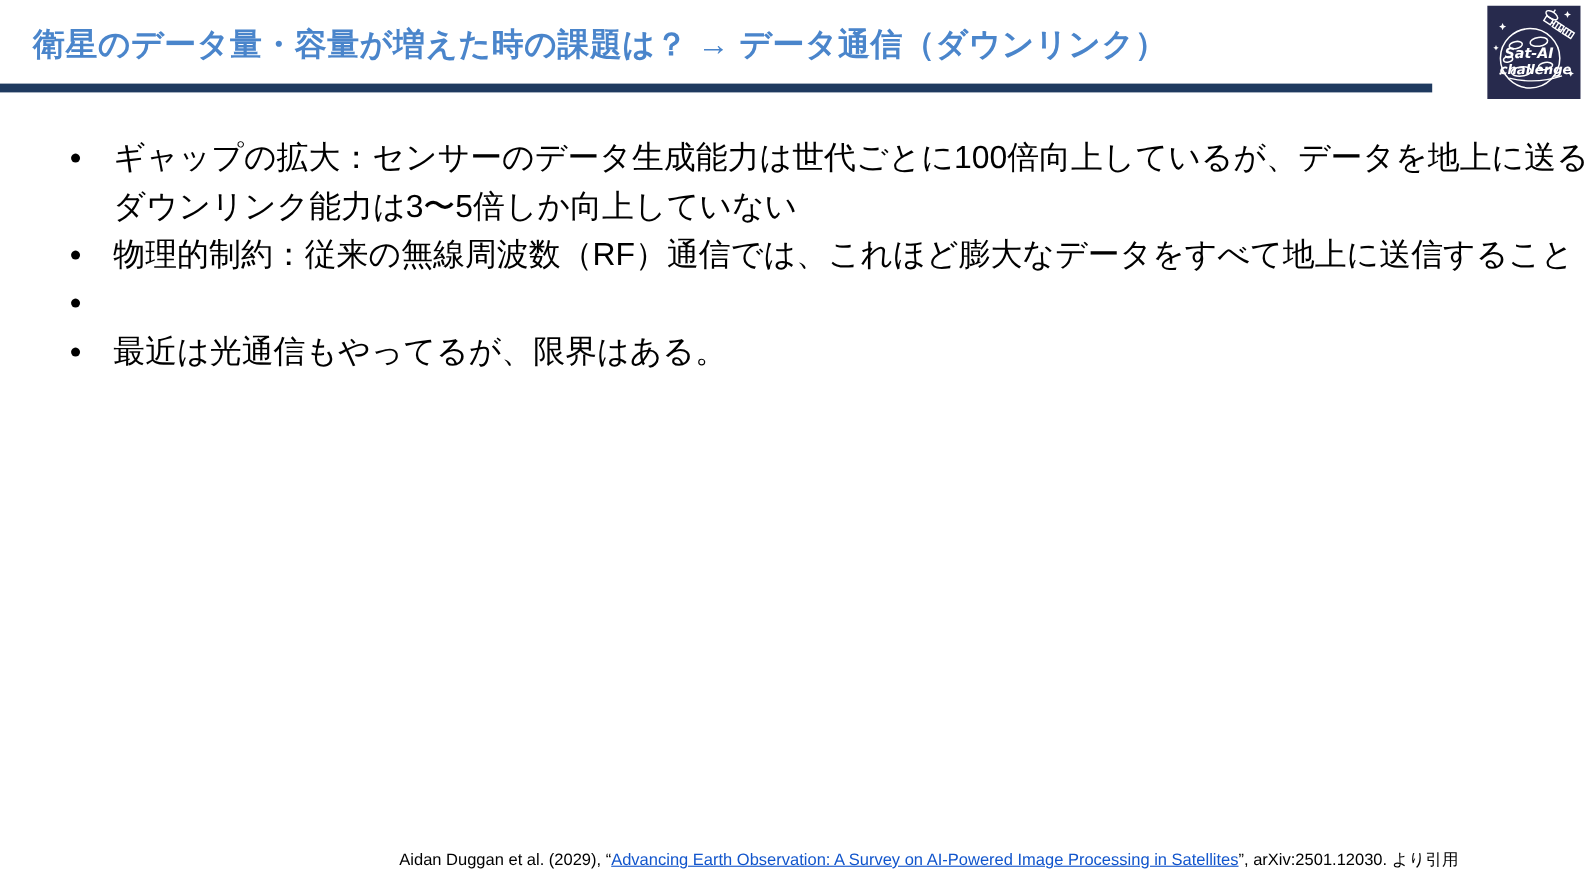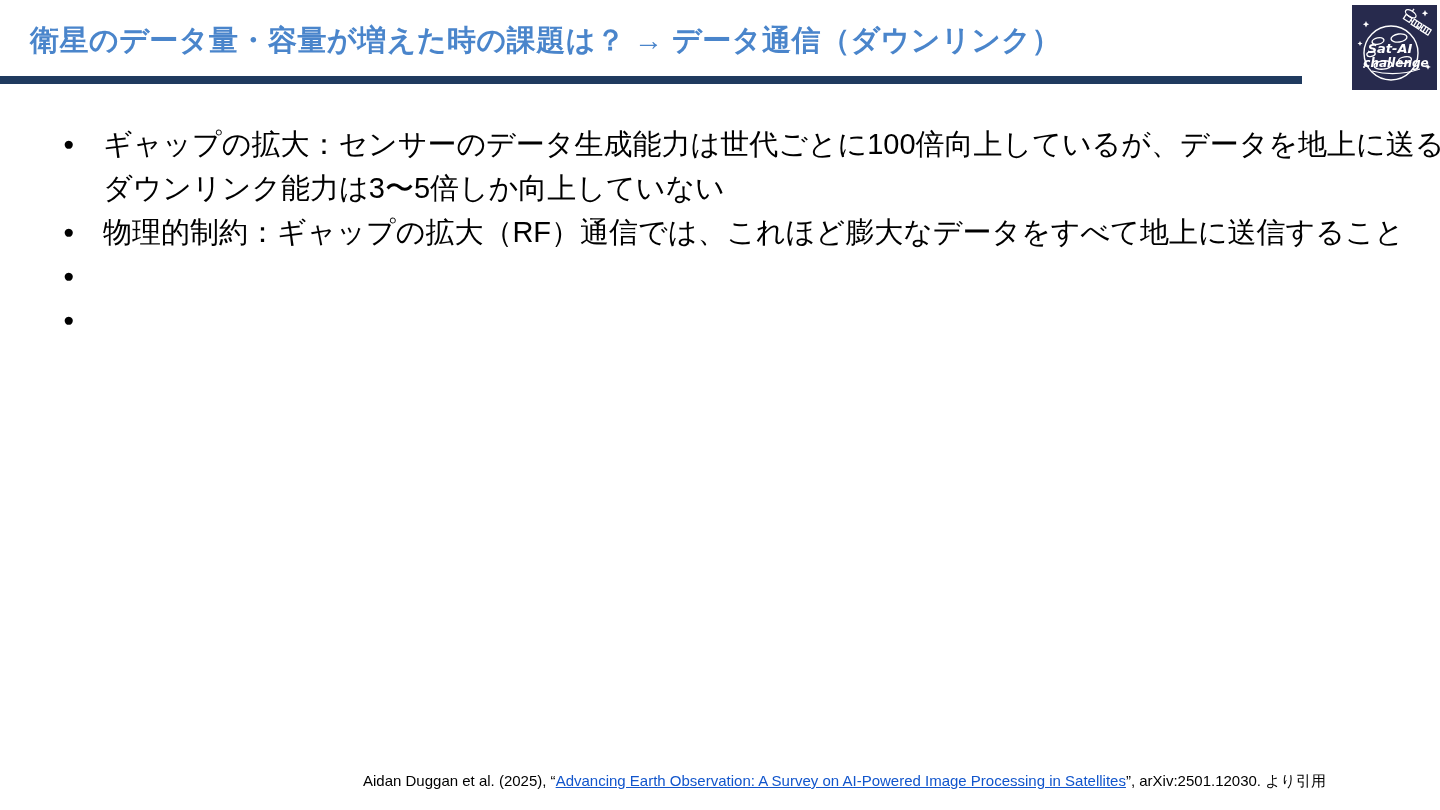--- a/index.html
+++ b/index.html
@@ -126,31 +126,34 @@
       <span class="marker">●</span>
       <div class="bullet-text">
         <div class="line">ギャップの拡大：センサーのデータ生成能力は世代ごとに100倍向上しているが、データを地上に送る</div>
         <div class="line">ダウンリンク能力は3〜5倍しか向上していない</div>
       </div>
     </div>
 
     <div class="bullet-row">
       <span class="marker">●</span>
       <div class="bullet-text">
-        <div class="line">物理的制約：ギャップの拡大（RF）通信では、これほど膨大なデータをすべて地上に送信すること</div>
+        <div class="line">物理的制約：従来の無線周波数（RF）通信では、これほど膨大なデータをすべて地上に送信すること</div>
       </div>
     </div>
 
     <div class="bullet-row">
       <span class="marker">●</span>
     </div>
 
     <div class="bullet-row">
       <span class="marker">●</span>
+      <div class="bullet-text">
+        <div class="line">最近は光通信もやってるが、限界はある。</div>
+      </div>
     </div>
 
   </div>
 
   <div class="footer">
-    <span>Aidan Duggan et al. (2025), “</span><a>Advancing Earth Observation: A Survey on AI-Powered Image Processing in Satellites</a><span>”, arXiv:2501.12030. より引用</span>
+    <span>Aidan Duggan et al. (2029), “</span><a>Advancing Earth Observation: A Survey on AI-Powered Image Processing in Satellites</a><span>”, arXiv:2501.12030. より引用</span>
   </div>
 
 </div>
 
 </body></html>

